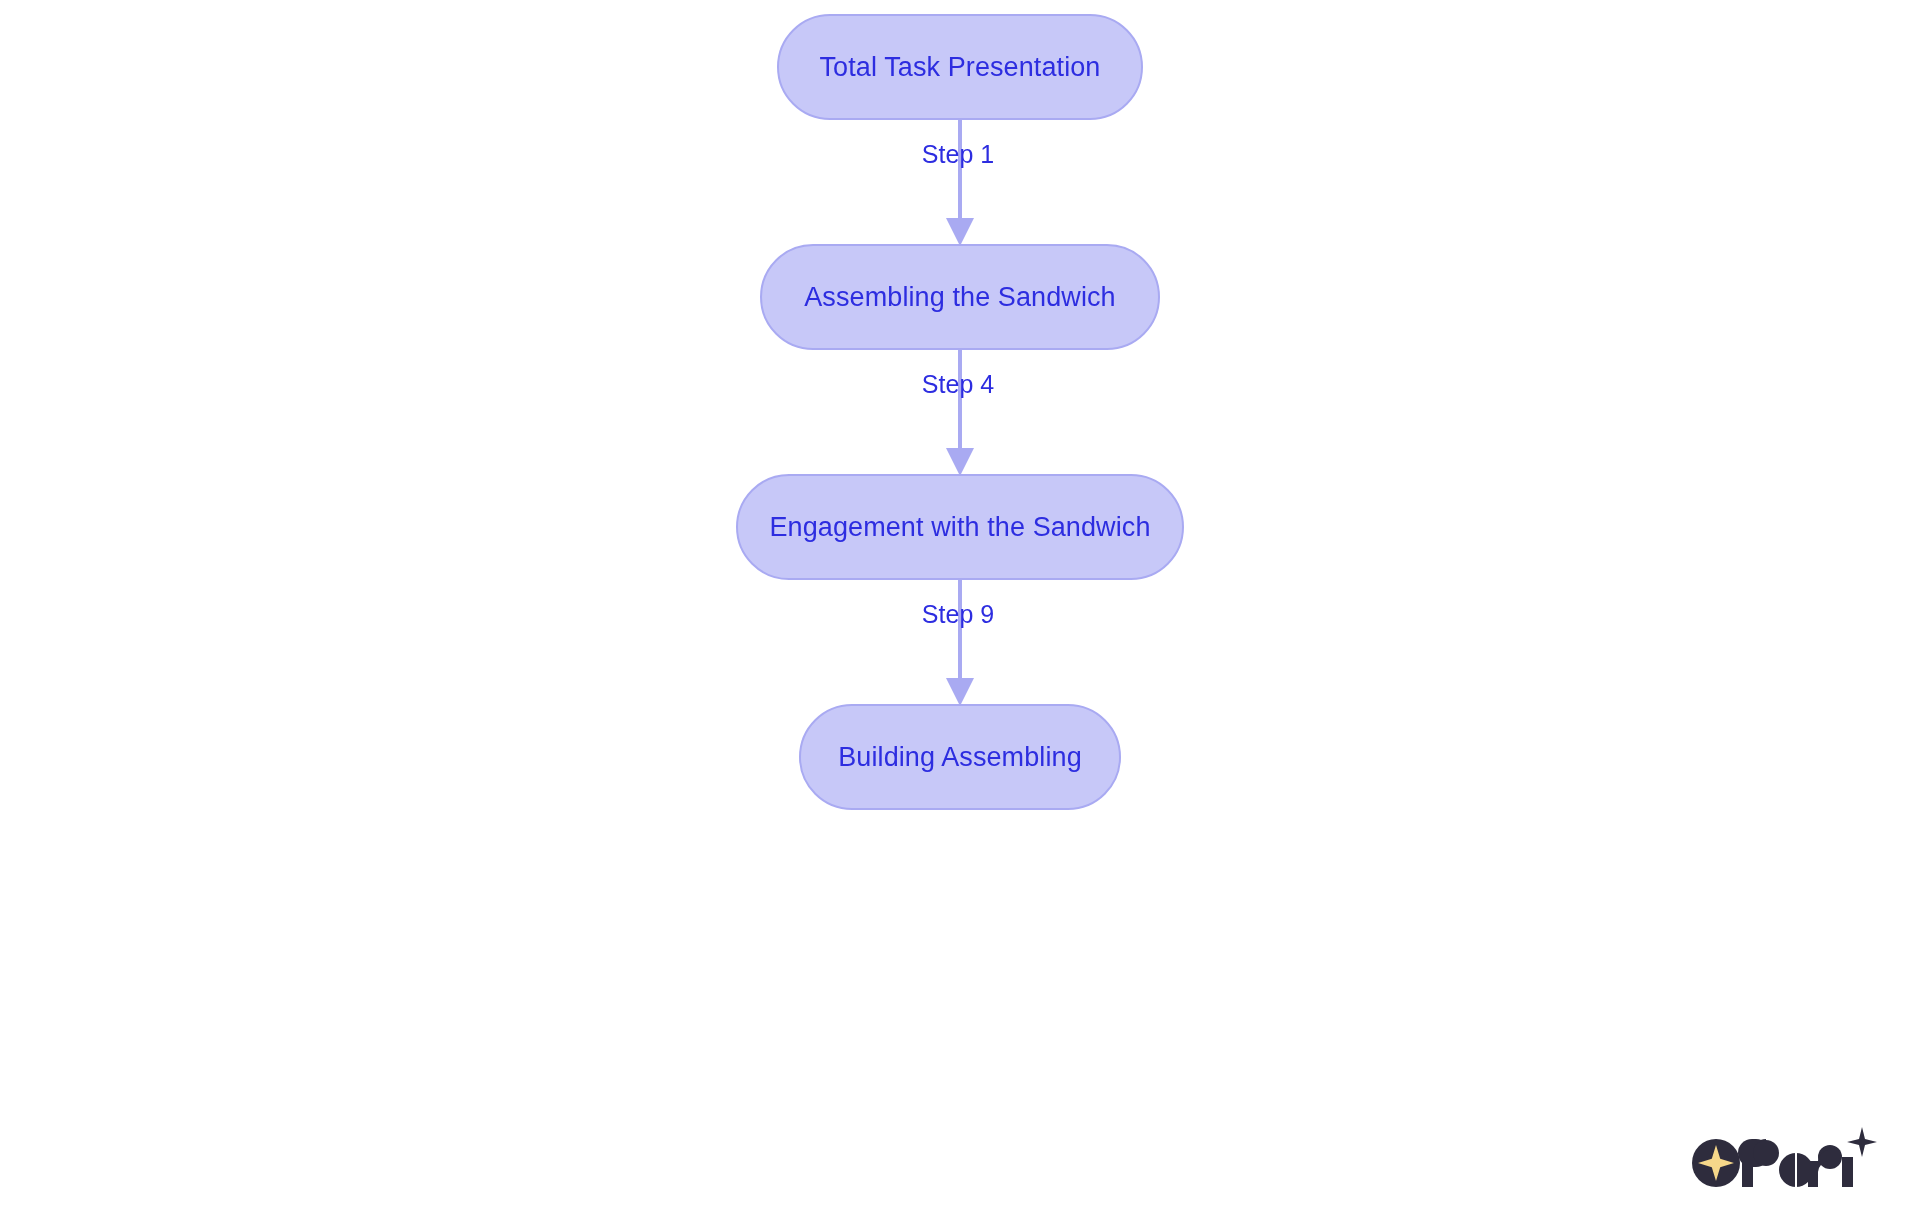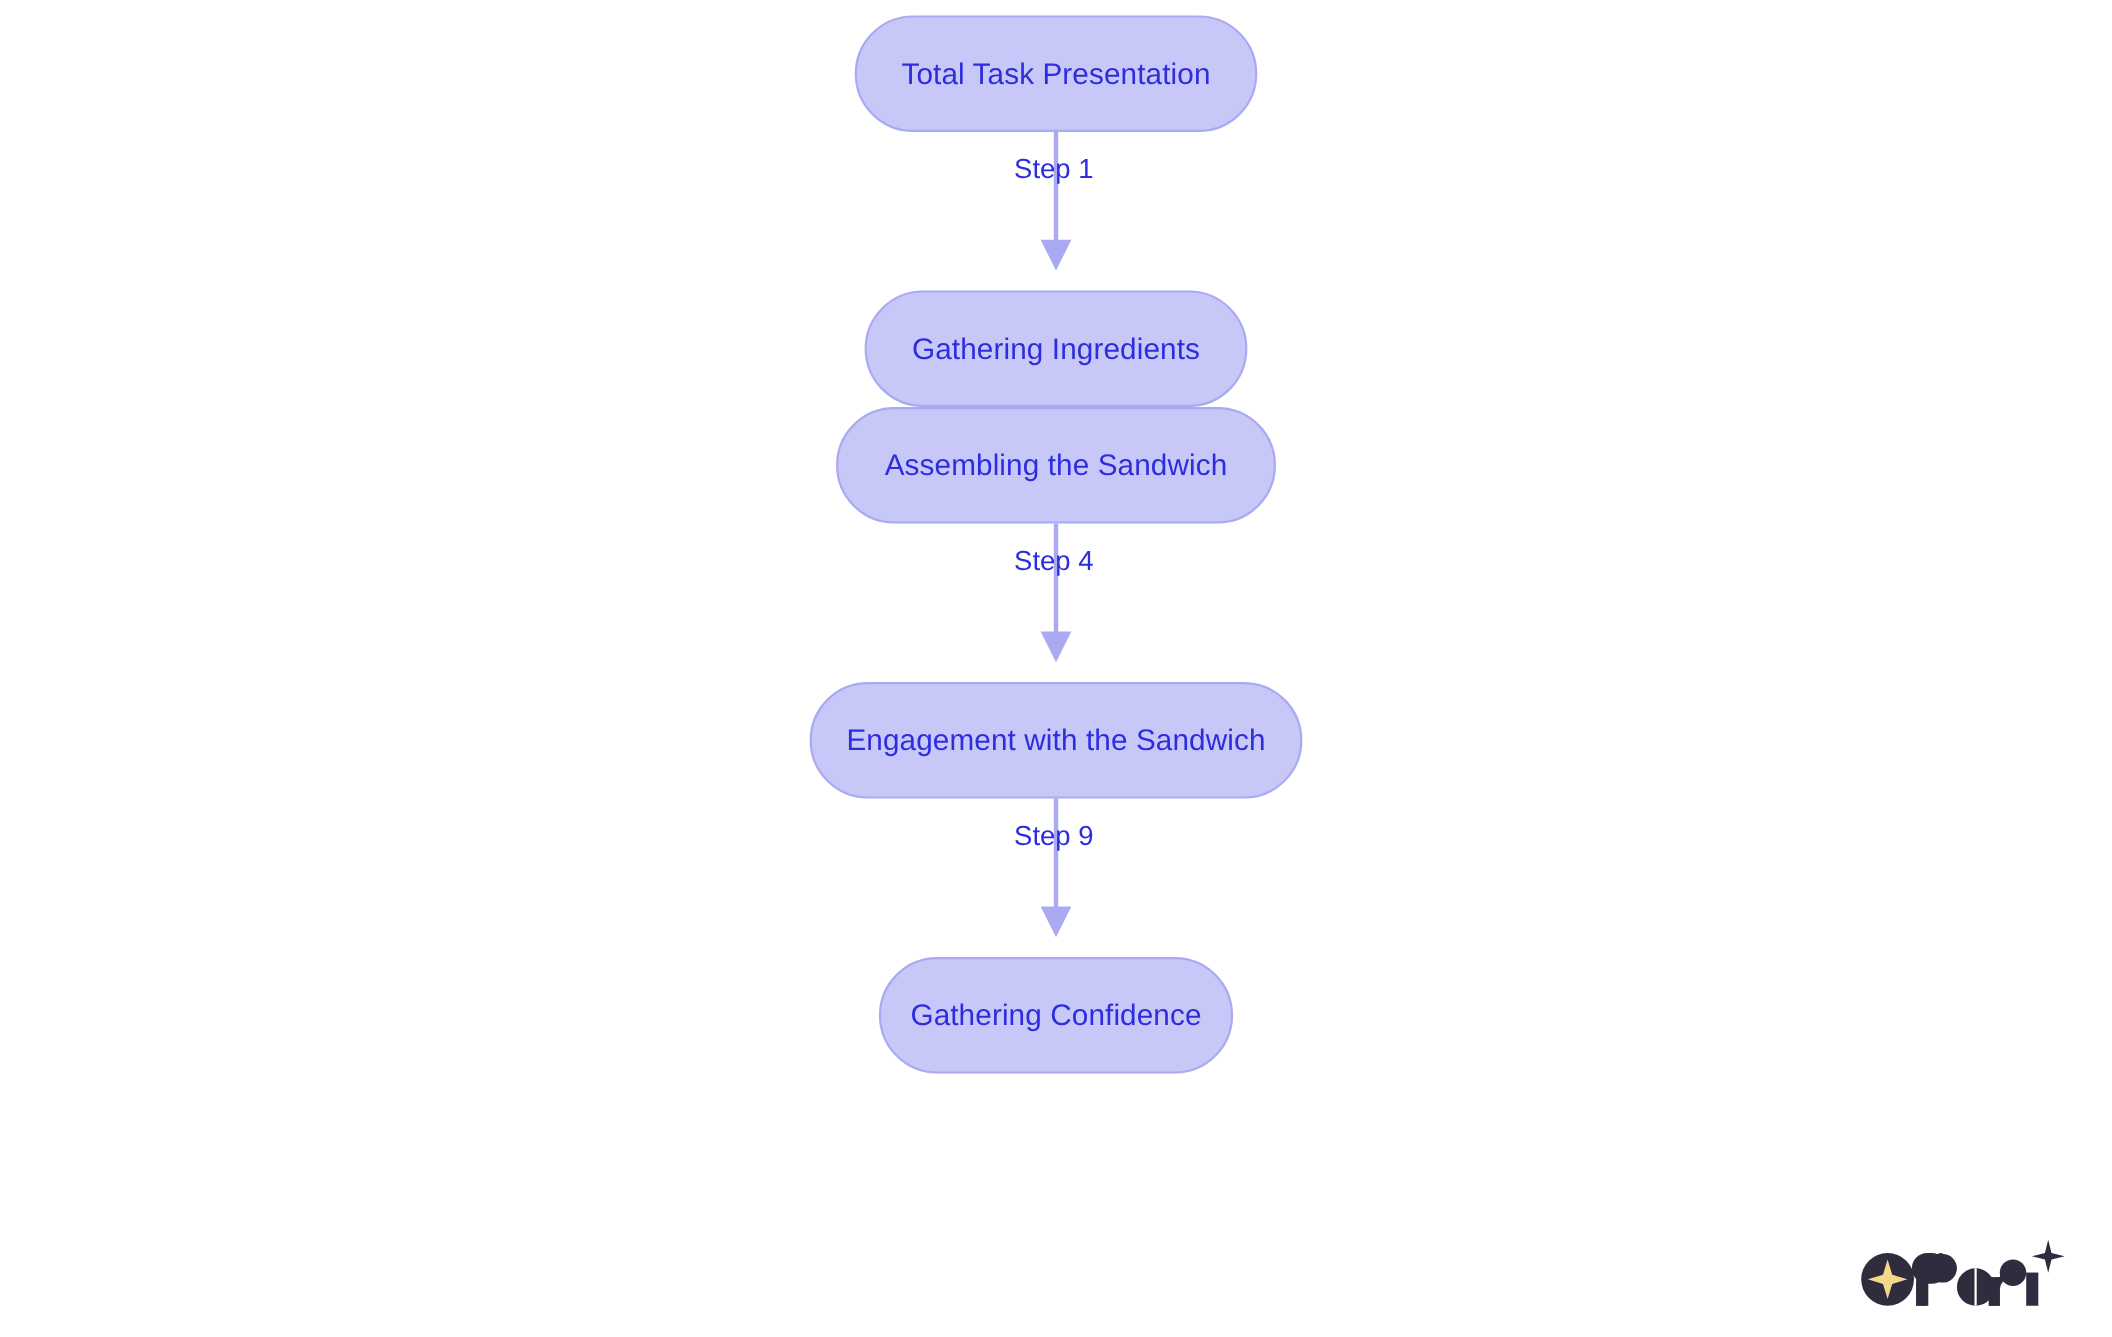--- a/index.html
+++ b/index.html
@@ -59,21 +59,21 @@
   .node.n1 { width: 366px; }
   .node.n2 { width: 348px; }
   .node.n3 { width: 400px; align-items: center; }
   .node.n4 { width: 448px; }
   .node.n5 { width: 322px; }
 
   
   .connector {
     position: relative;
     width: 260px;
-    height: 144px;
+    height: 124px;
     display: flex;
     justify-content: center;
   }
 
   .connector svg {
     position: absolute;
     left: 0;
     top: 0;
     width: 260px;
     height: 128px;
@@ -115,23 +115,20 @@
     </div>
 
     <div class="connector">
       <svg viewBox="0 0 260 128" xmlns="http://www.w3.org/2000/svg">
         <line x1="130" y1="0" x2="130" y2="104" stroke="#a9aaf2" stroke-width="4"></line>
         <polygon points="130,126 116,98 144,98" fill="#a9aaf2"></polygon>
       </svg>
       <span class="edge-label">Step 1</span>
     </div>
 
-    <div class="node n2">
-      <span class="node-label">Gathering Ingredients</span>
-    </div>
 
 
     <div class="node n3">
       <span class="node-label">Assembling the Sandwich</span>
     </div>
 
     <div class="connector">
       <svg viewBox="0 0 260 128" xmlns="http://www.w3.org/2000/svg">
         <line x1="130" y1="0" x2="130" y2="104" stroke="#a9aaf2" stroke-width="4"></line>
         <polygon points="130,126 116,98 144,98" fill="#a9aaf2"></polygon>
@@ -145,21 +142,21 @@
 
     <div class="connector">
       <svg viewBox="0 0 260 128" xmlns="http://www.w3.org/2000/svg">
         <line x1="130" y1="0" x2="130" y2="104" stroke="#a9aaf2" stroke-width="4"></line>
         <polygon points="130,126 116,98 144,98" fill="#a9aaf2"></polygon>
       </svg>
       <span class="edge-label">Step 9</span>
     </div>
 
     <div class="node n5">
-      <span class="node-label">Gathering Confidence</span>
+      <span class="node-label">Building Assembling</span>
     </div>
 
   </div>
 
   <div class="logo">
     <svg viewBox="0 0 190 74" xmlns="http://www.w3.org/2000/svg">
 
       <g>
         <circle cx="26" cy="44" r="24" fill="#2e2c3d"></circle>
         <path d="M26 26 L30.2 39.8 L44 44 L30.2 48.2 L26 62 L21.8 48.2 L8 44 L21.8 39.8 Z" fill="#f6d78a"></path>

